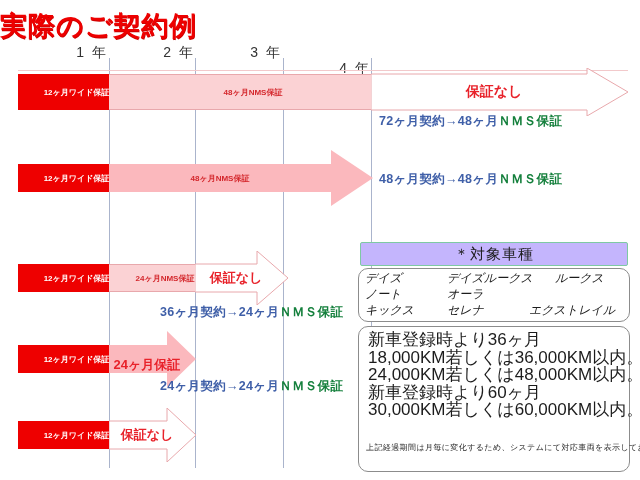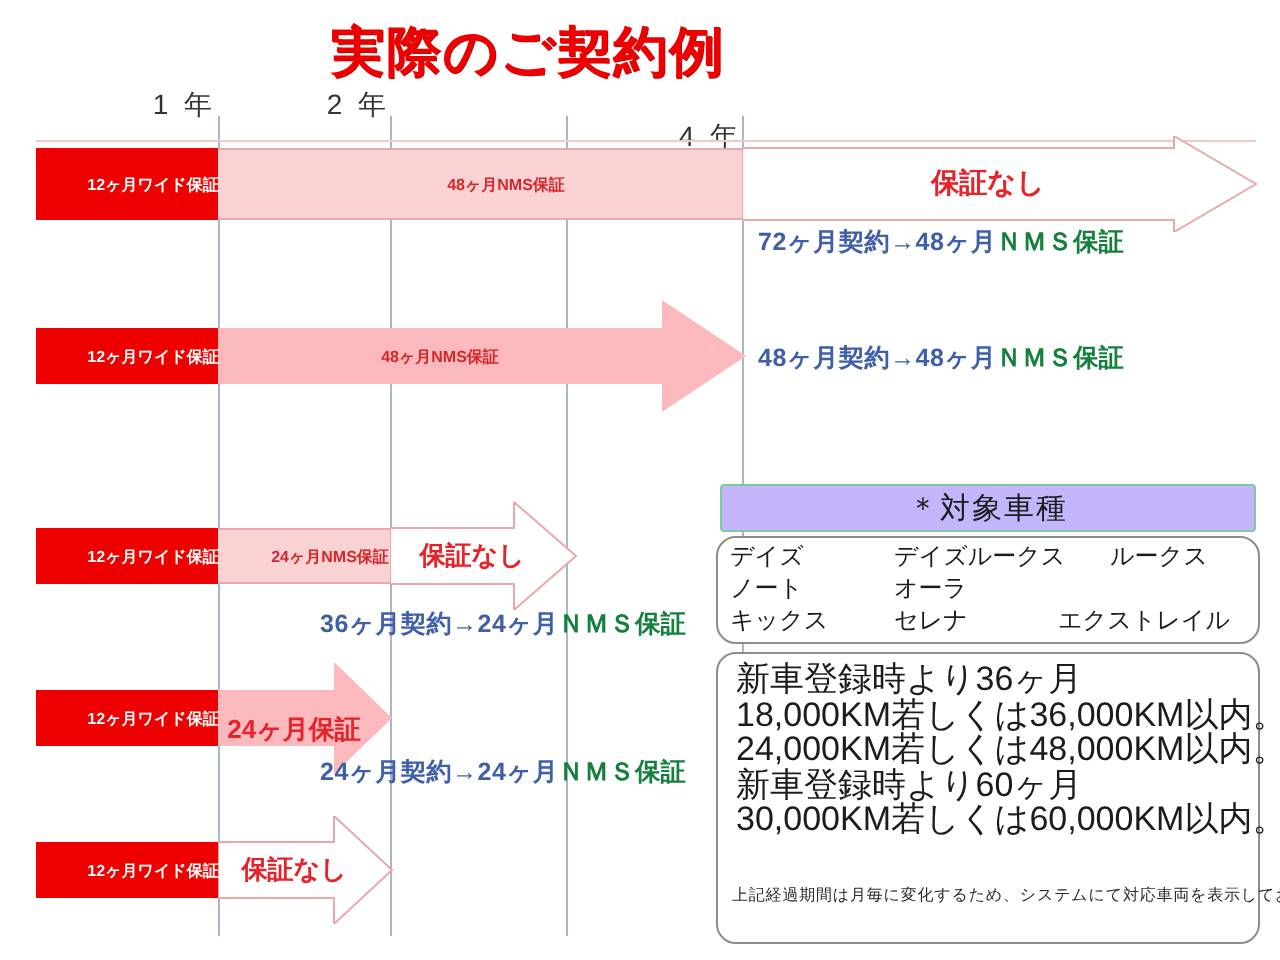--- a/index.html
+++ b/index.html
@@ -8,21 +8,21 @@
     background:#ffffff;
     font-family:"Liberation Sans","DejaVu Sans",sans-serif;
     position:relative;
     overflow:hidden;
   }
   .canvas{position:absolute;left:0;top:0;width:640px;height:480px;}
 
   
   .title{
     position:absolute;left:0;top:8px;width:528px;
-    text-align:center;
+    text-align:left;
     font-size:27px;font-weight:bold;
     color:#ee0000;
     letter-spacing:1px;
     text-shadow:0.5px 0.5px 0 #cc0000;
   }
 
   
   .yearlabel{
     position:absolute;
     font-size:14px;color:#333333;
@@ -109,21 +109,21 @@
     background:#ffffff;
     border:1px solid #8c8c8c;
     border-radius:10px;
   }
   .carlist{
     position:absolute;
     font-size:12px;
     color:#1c1c1c;
     line-height:16px;
   }
-  .carrow{display:block;white-space:nowrap;}
+  .carrow{display:block;white-space:nowrap;font-style:italic;}
   .carrow span{display:inline-block;}
 
   .condtext{
     position:absolute;
     font-size:17px;
     color:#1c1c1c;
     line-height:17.5px;
     white-space:nowrap;
   }
   .notetext{
@@ -136,20 +136,21 @@
 </style>
 </head>
 <body>
 
 <div class="canvas">
 
   <div class="title">実際のご契約例</div>
 
   <div class="yearlabel" style="left:18px;top:44px;width:90px;">1 年</div>
   <div class="yearlabel" style="left:111px;top:44px;width:84px;">2 年</div>
+  <div class="yearlabel" style="left:196px;top:44px;width:86px;">3 年</div>
   <div class="yearlabel" style="left:283px;top:44px;width:88px;margin-top:16px;">4 年</div>
 
   <div class="gridline" style="left:109px;top:58px;height:410px;"></div>
   <div class="gridline" style="left:195px;top:58px;height:410px;"></div>
   <div class="gridline" style="left:283px;top:58px;height:410px;"></div>
   <div class="gridline" style="left:371px;top:58px;height:410px;"></div>
 
   <div class="axisrule" style="left:18px;top:70px;width:610px;"></div>
 
   <svg class="arrowshape" style="left:371px;top:68px;width:258px;height:48px;" viewBox="0 0 258 48" preserveAspectRatio="none">

